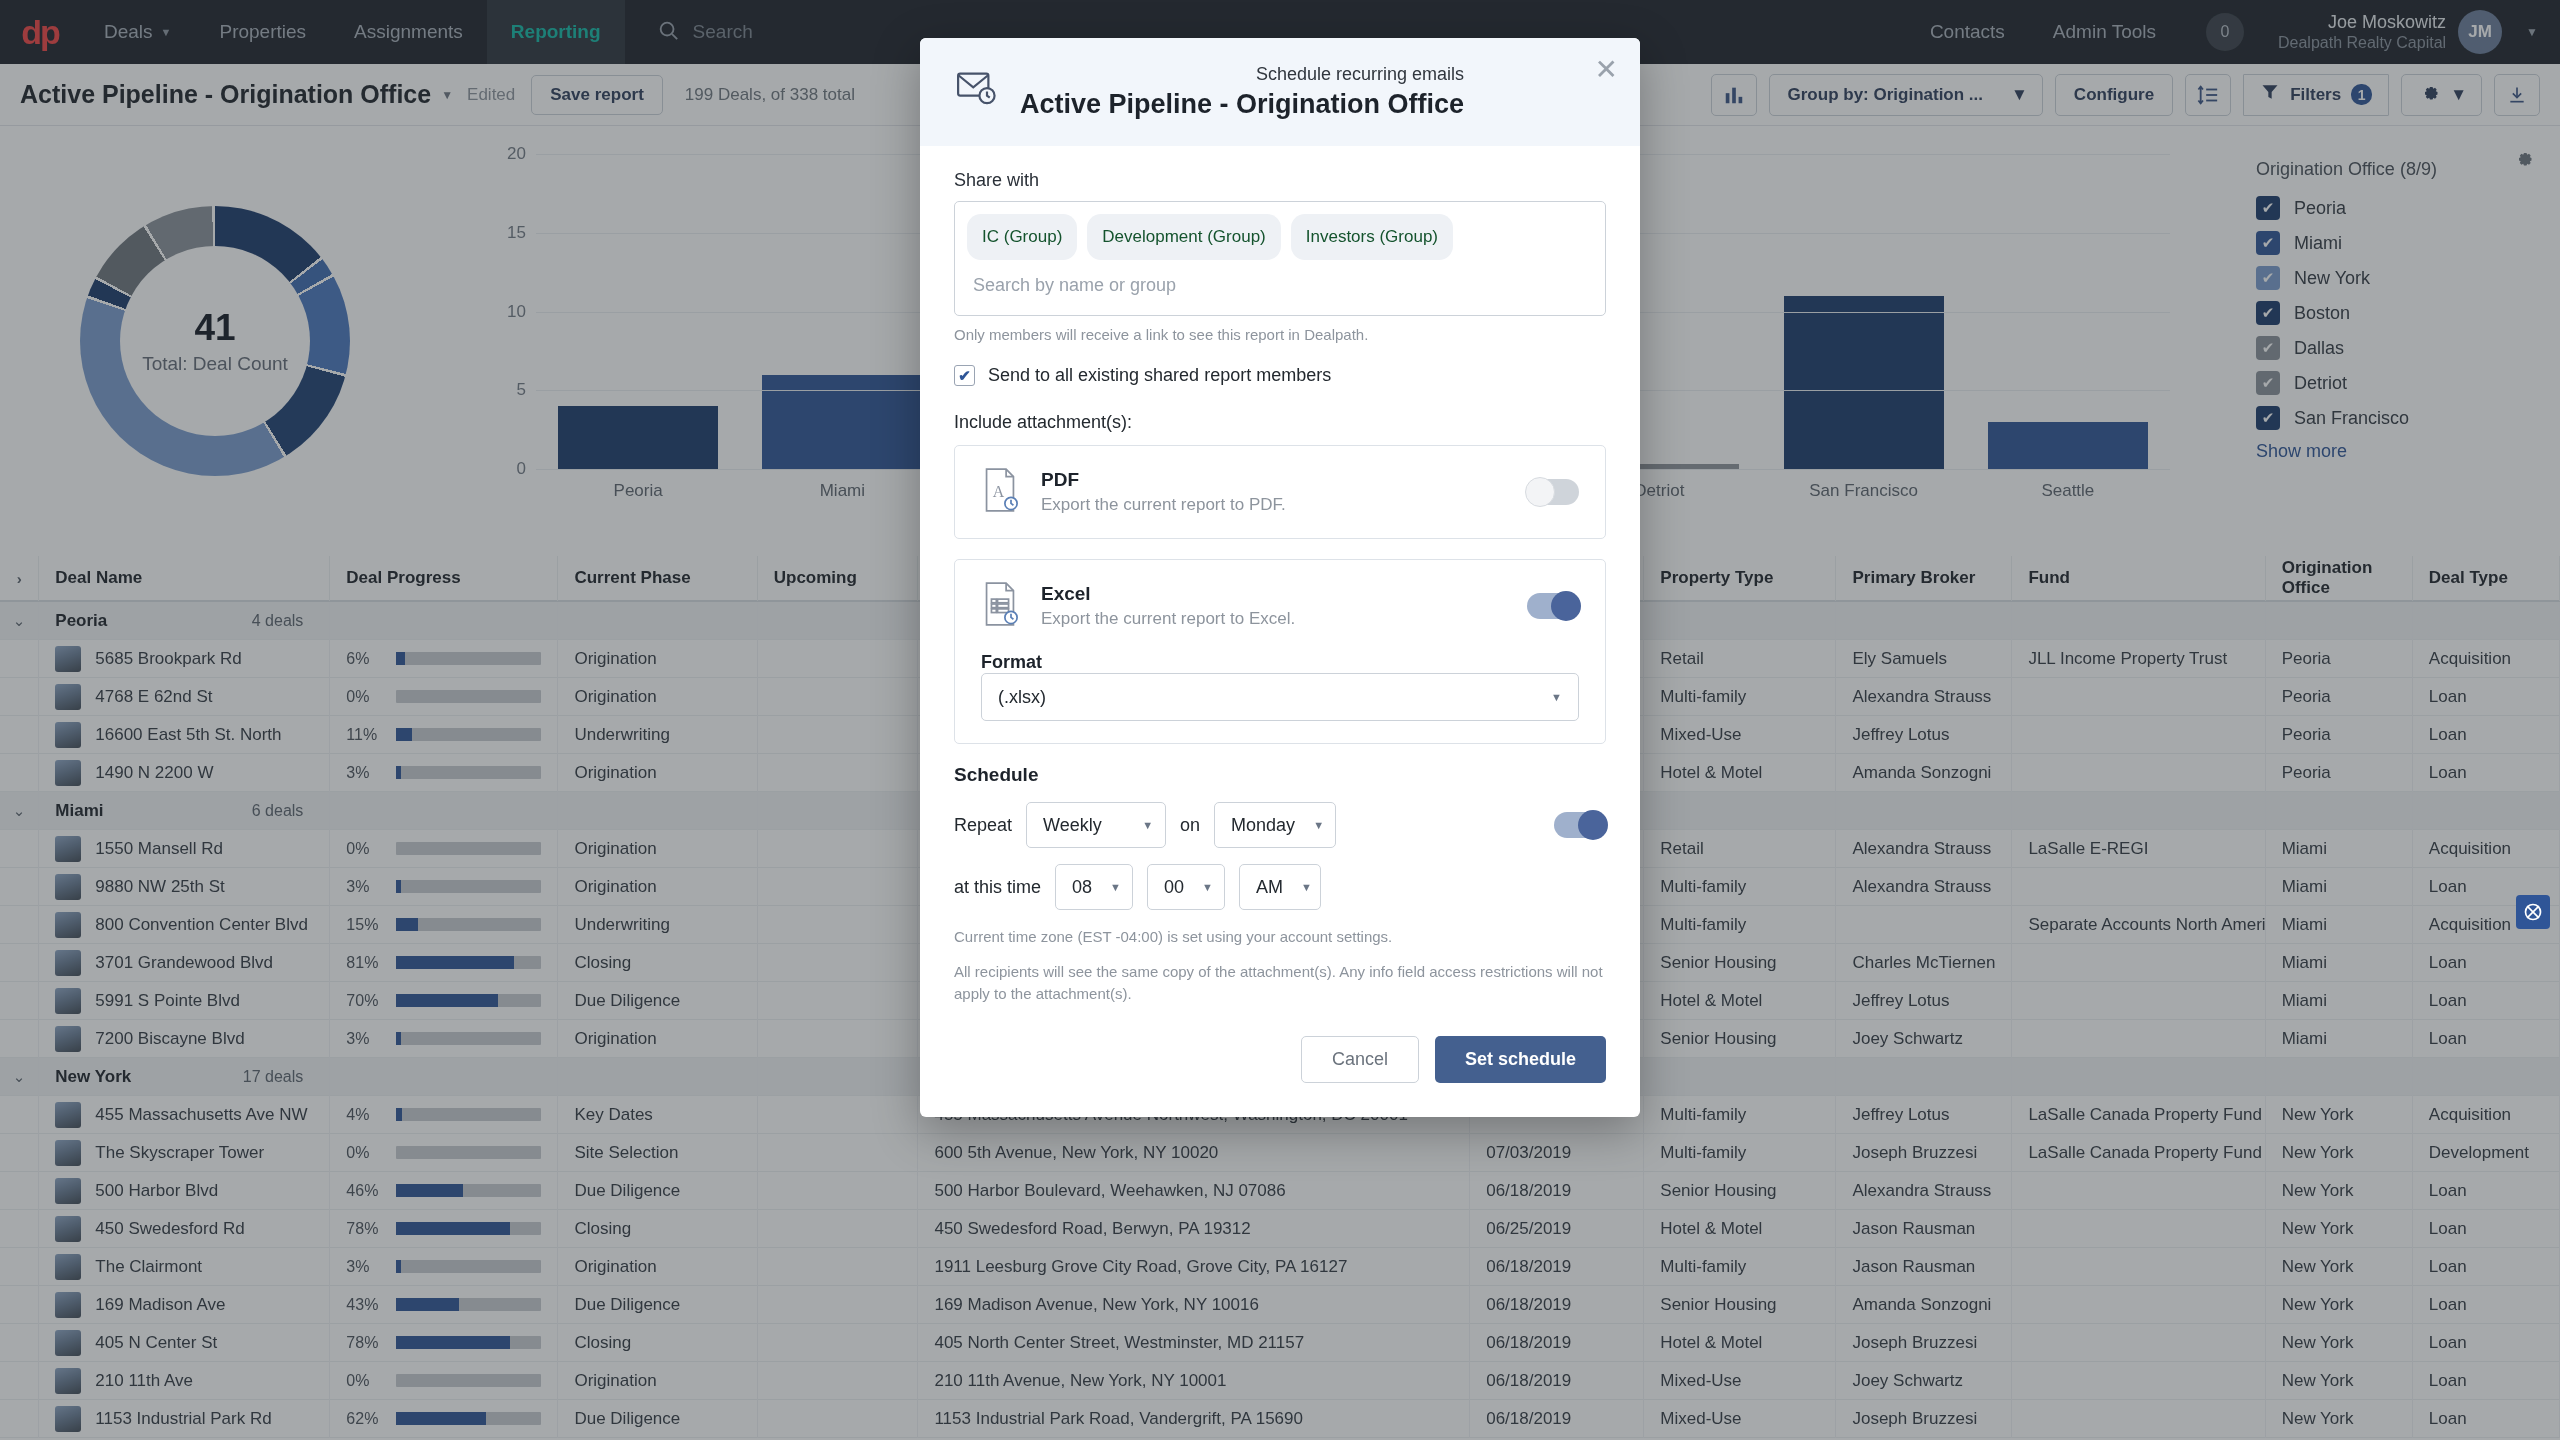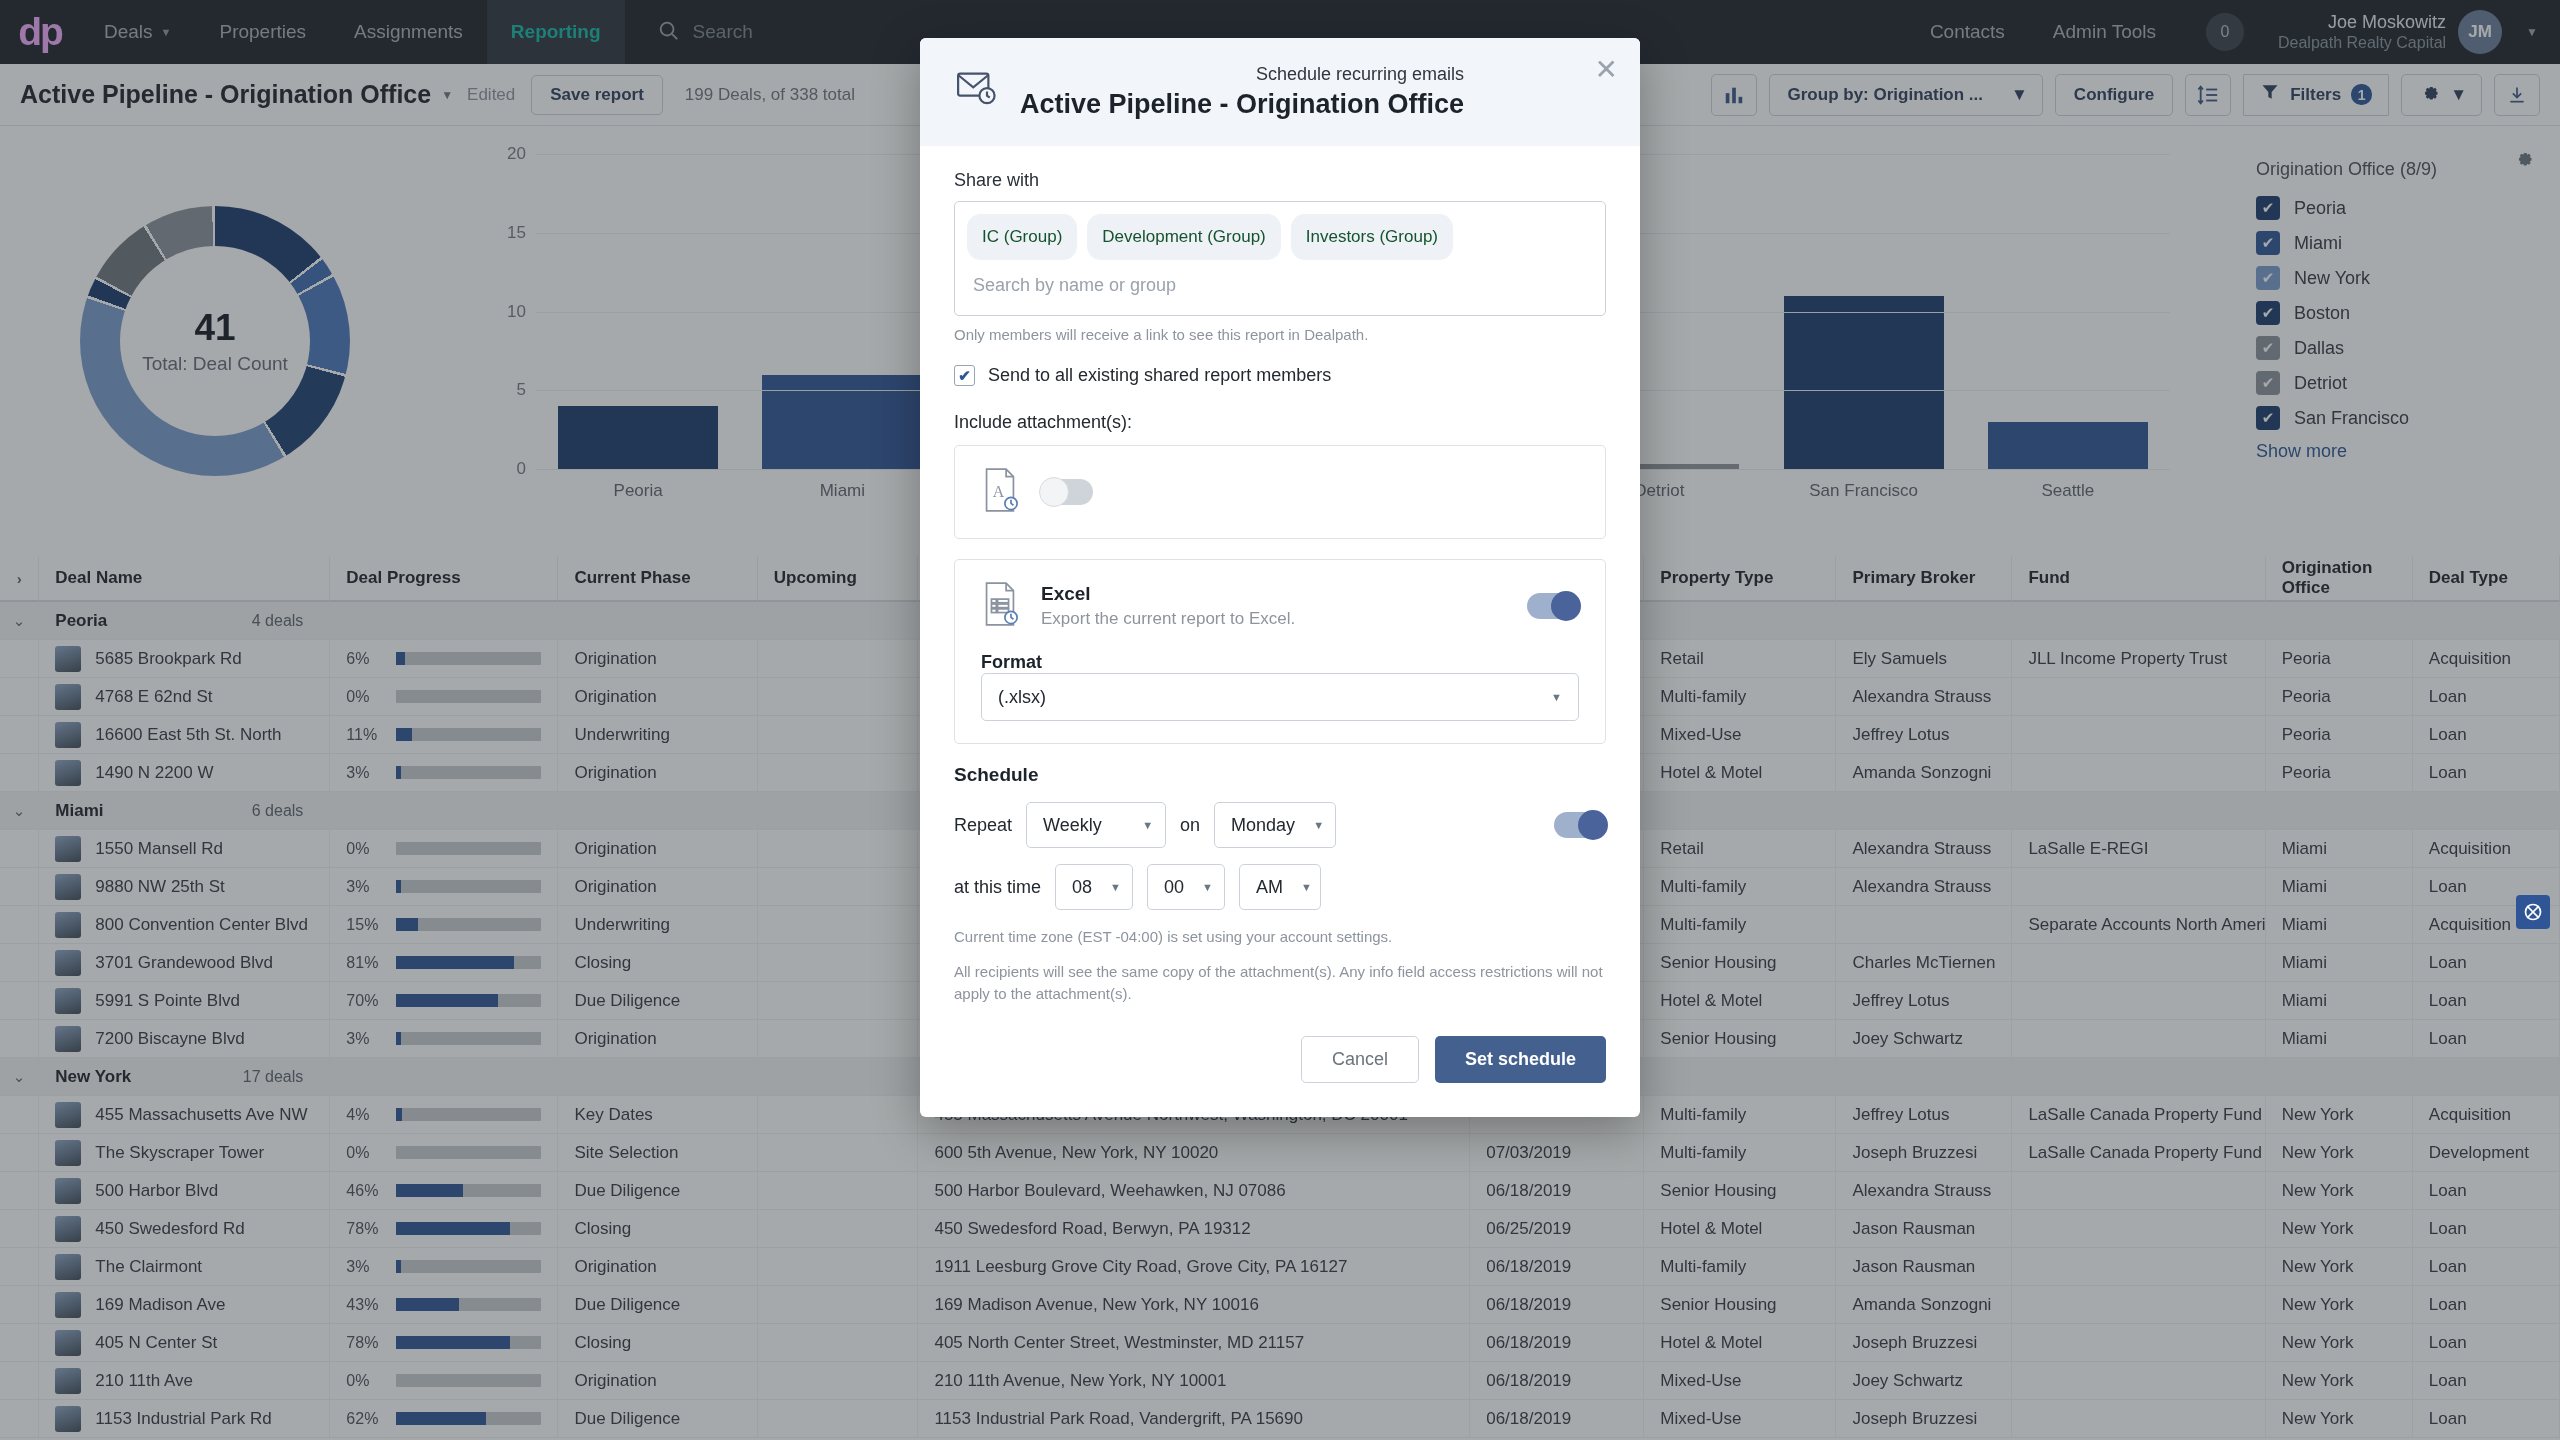--- a/index.html
+++ b/index.html
@@ -11,21 +11,21 @@
   }
   #app { position: relative; width: 2560px; height: 1440px; }
 
   
   .topnav {
     position: absolute; top: 0; left: 0; width: 2560px; height: 64px;
     background: #1f242c; display: flex; align-items: center;
   }
   .logo-box {
     width: 80px; height: 64px; display: flex; align-items: center; justify-content: center;
-    color: #f0abfc; font-size: 39px; font-weight: 700; letter-spacing: -2px;
+    color: #ef4444; font-size: 34px; font-weight: 700; letter-spacing: -2px;
   }
   .nav-item {
     height: 64px; display: flex; align-items: center; padding: 0 24px;
     color: #a9b0ba; font-size: 19px; white-space: nowrap;
   }
   .nav-item.active { background: #2e343d; color: #14b8a6; font-weight: 600; }
   .nav-caret { margin-left: 8px; font-size: 11px; color: #8e96a1; }
   .nav-search { display: flex; align-items: center; gap: 14px; padding-left: 32px; }
   .nav-search .sicon { color: #99a1ac; }
   .nav-search .stext { color: #7d858f; font-size: 19px; }
@@ -996,20 +996,24 @@
         <div class="att-head">
           <span>
             <svg width="38" height="44" viewBox="0 0 30 36" fill="none" stroke="#8b93a0" stroke-width="1.4">
               <path d="M4 1h16l6 6v28H4z"></path>
                 <polyline points="20,1 20,7 26,7"></polyline>
               <text x="9" y="24" font-size="13" fill="#8b93a0" stroke="none" font-family="Liberation Serif, serif">A</text>
               <circle cx="24" cy="29" r="5" fill="#fff" stroke="#5a7fb5"></circle>
               <polyline points="24,26 24,29 26,30.5" stroke="#5a7fb5"></polyline>
             </svg>
           </span>
+          <div class="att-txt">
+            <div class="att-title">PDF</div>
+            <div class="att-desc">Export the current report to PDF.</div>
+          </div>
           <div class="toggle off">
               <span class="knob"></span>
             </div>
         </div>
       </div>
 
       <div class="att-card">
         <div class="att-head">
           <span>
             <svg width="38" height="44" viewBox="0 0 30 36" fill="none" stroke="#8b93a0" stroke-width="1.4">

